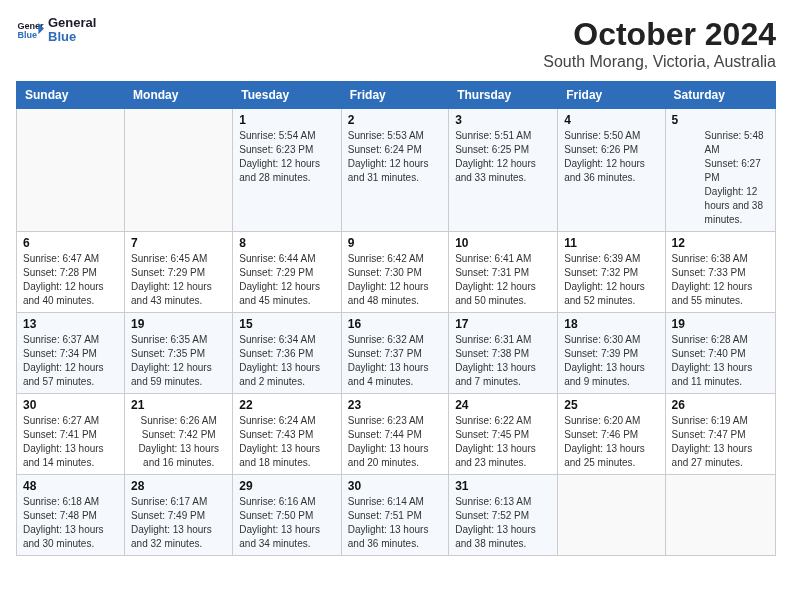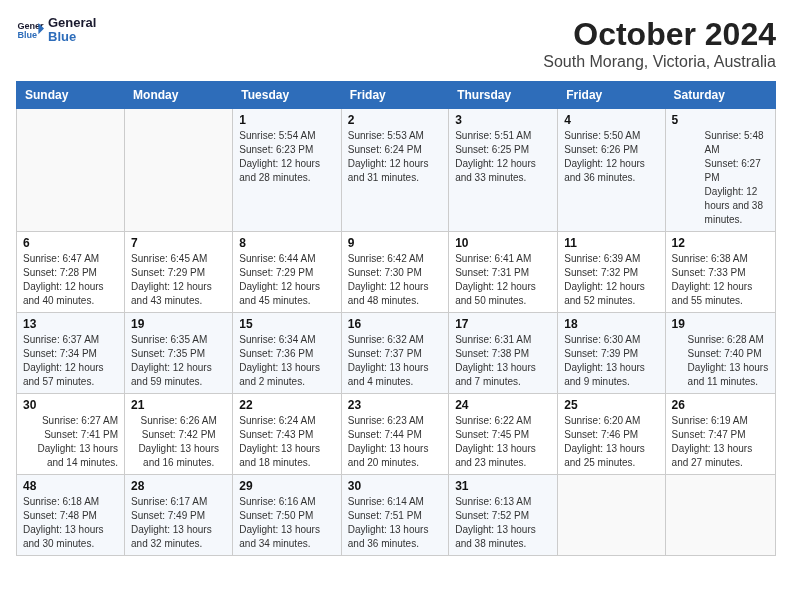--- a/index.html
+++ b/index.html
@@ -225,29 +225,29 @@
 Daylight: 13 hours and 7 minutes.</div>
         </td>
         <td>
           <div class="day-number">18</div>
           <div class="day-detail" style="white-space: pre-line;">Sunrise: 6:30 AM
 Sunset: 7:39 PM
 Daylight: 13 hours and 9 minutes.</div>
         </td>
         <td>
           <div class="day-number">19</div>
-          <div class="day-detail" style="white-space: pre-line; margin-left: 16px;">Sunrise: 6:28 AM
+          <div class="day-detail" style="white-space: pre-line;">Sunrise: 6:28 AM
 Sunset: 7:40 PM
 Daylight: 13 hours and 11 minutes.</div>
         </td>
       </tr>
       <tr>
         <td>
           <div class="day-number">30</div>
-          <div class="day-detail" style="white-space: pre-line; text-align: right;">Sunrise: 6:27 AM
+          <div class="day-detail" style="white-space: pre-line;">Sunrise: 6:27 AM
 Sunset: 7:41 PM
 Daylight: 13 hours and 14 minutes.</div>
         </td>
         <td>
           <div class="day-number">21</div>
           <div class="day-detail" style="white-space: pre-line; text-align: center;">Sunrise: 6:26 AM
 Sunset: 7:42 PM
 Daylight: 13 hours and 16 minutes.</div>
         </td>
         <td>

